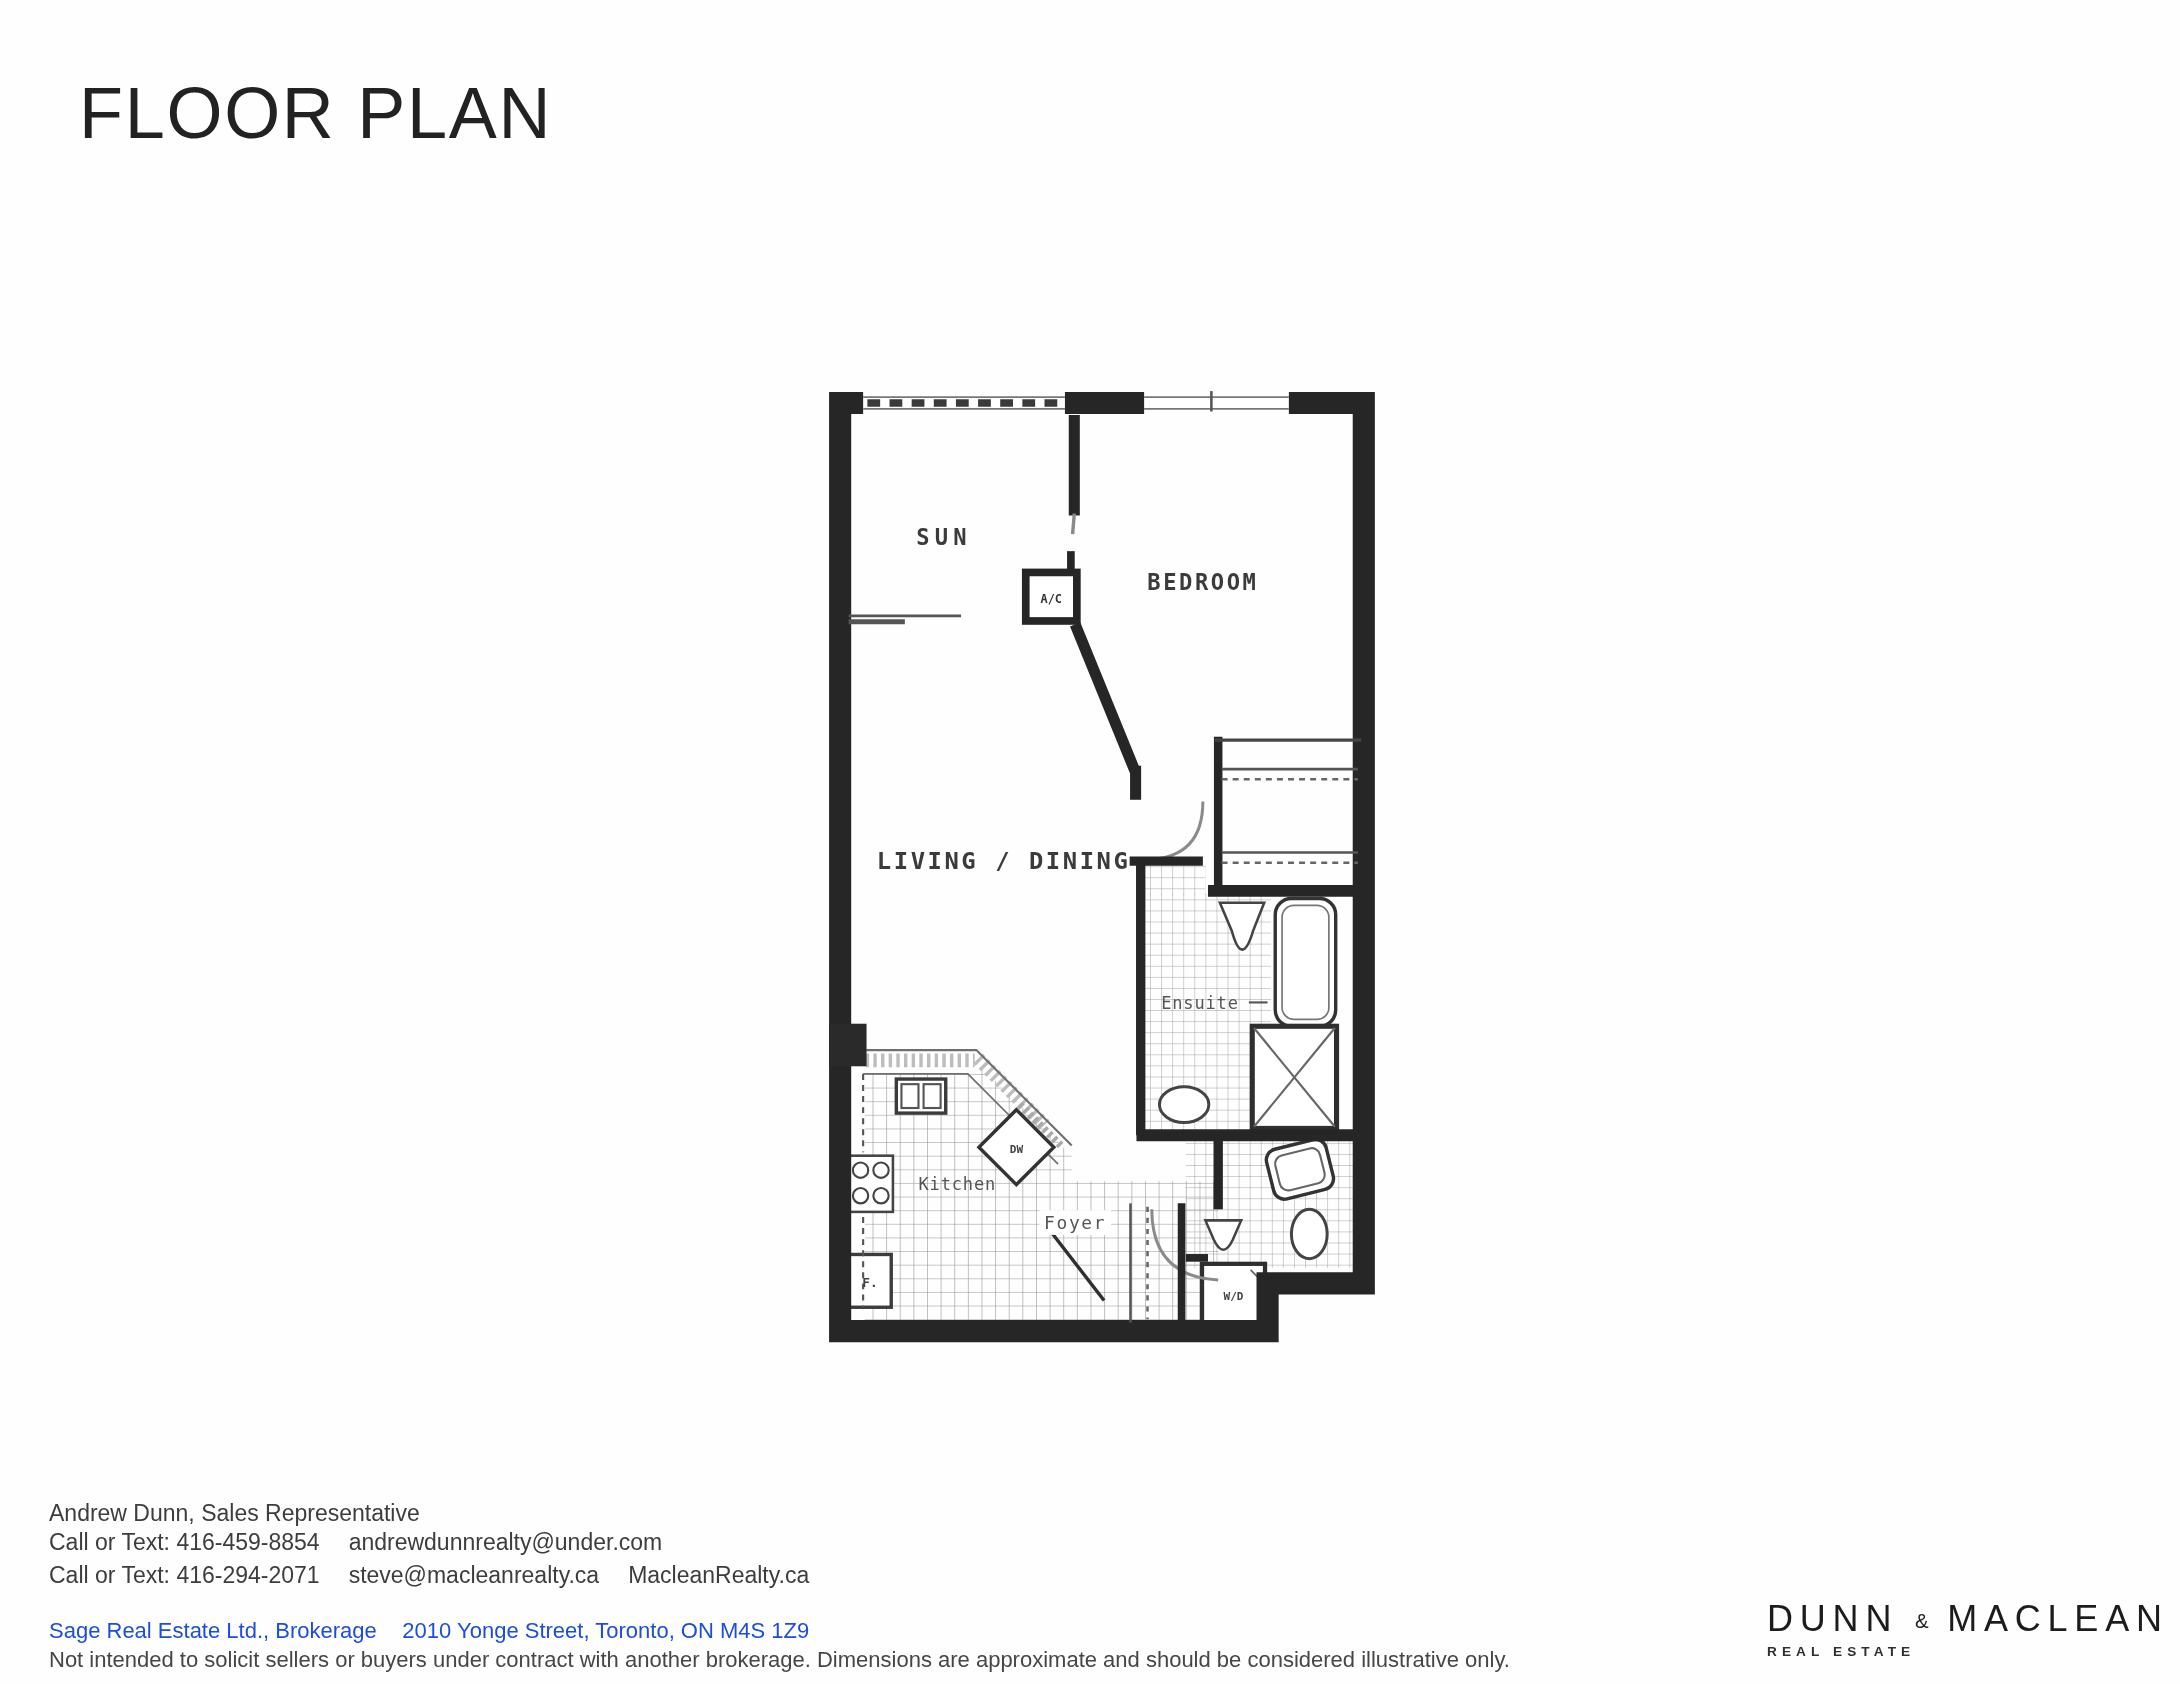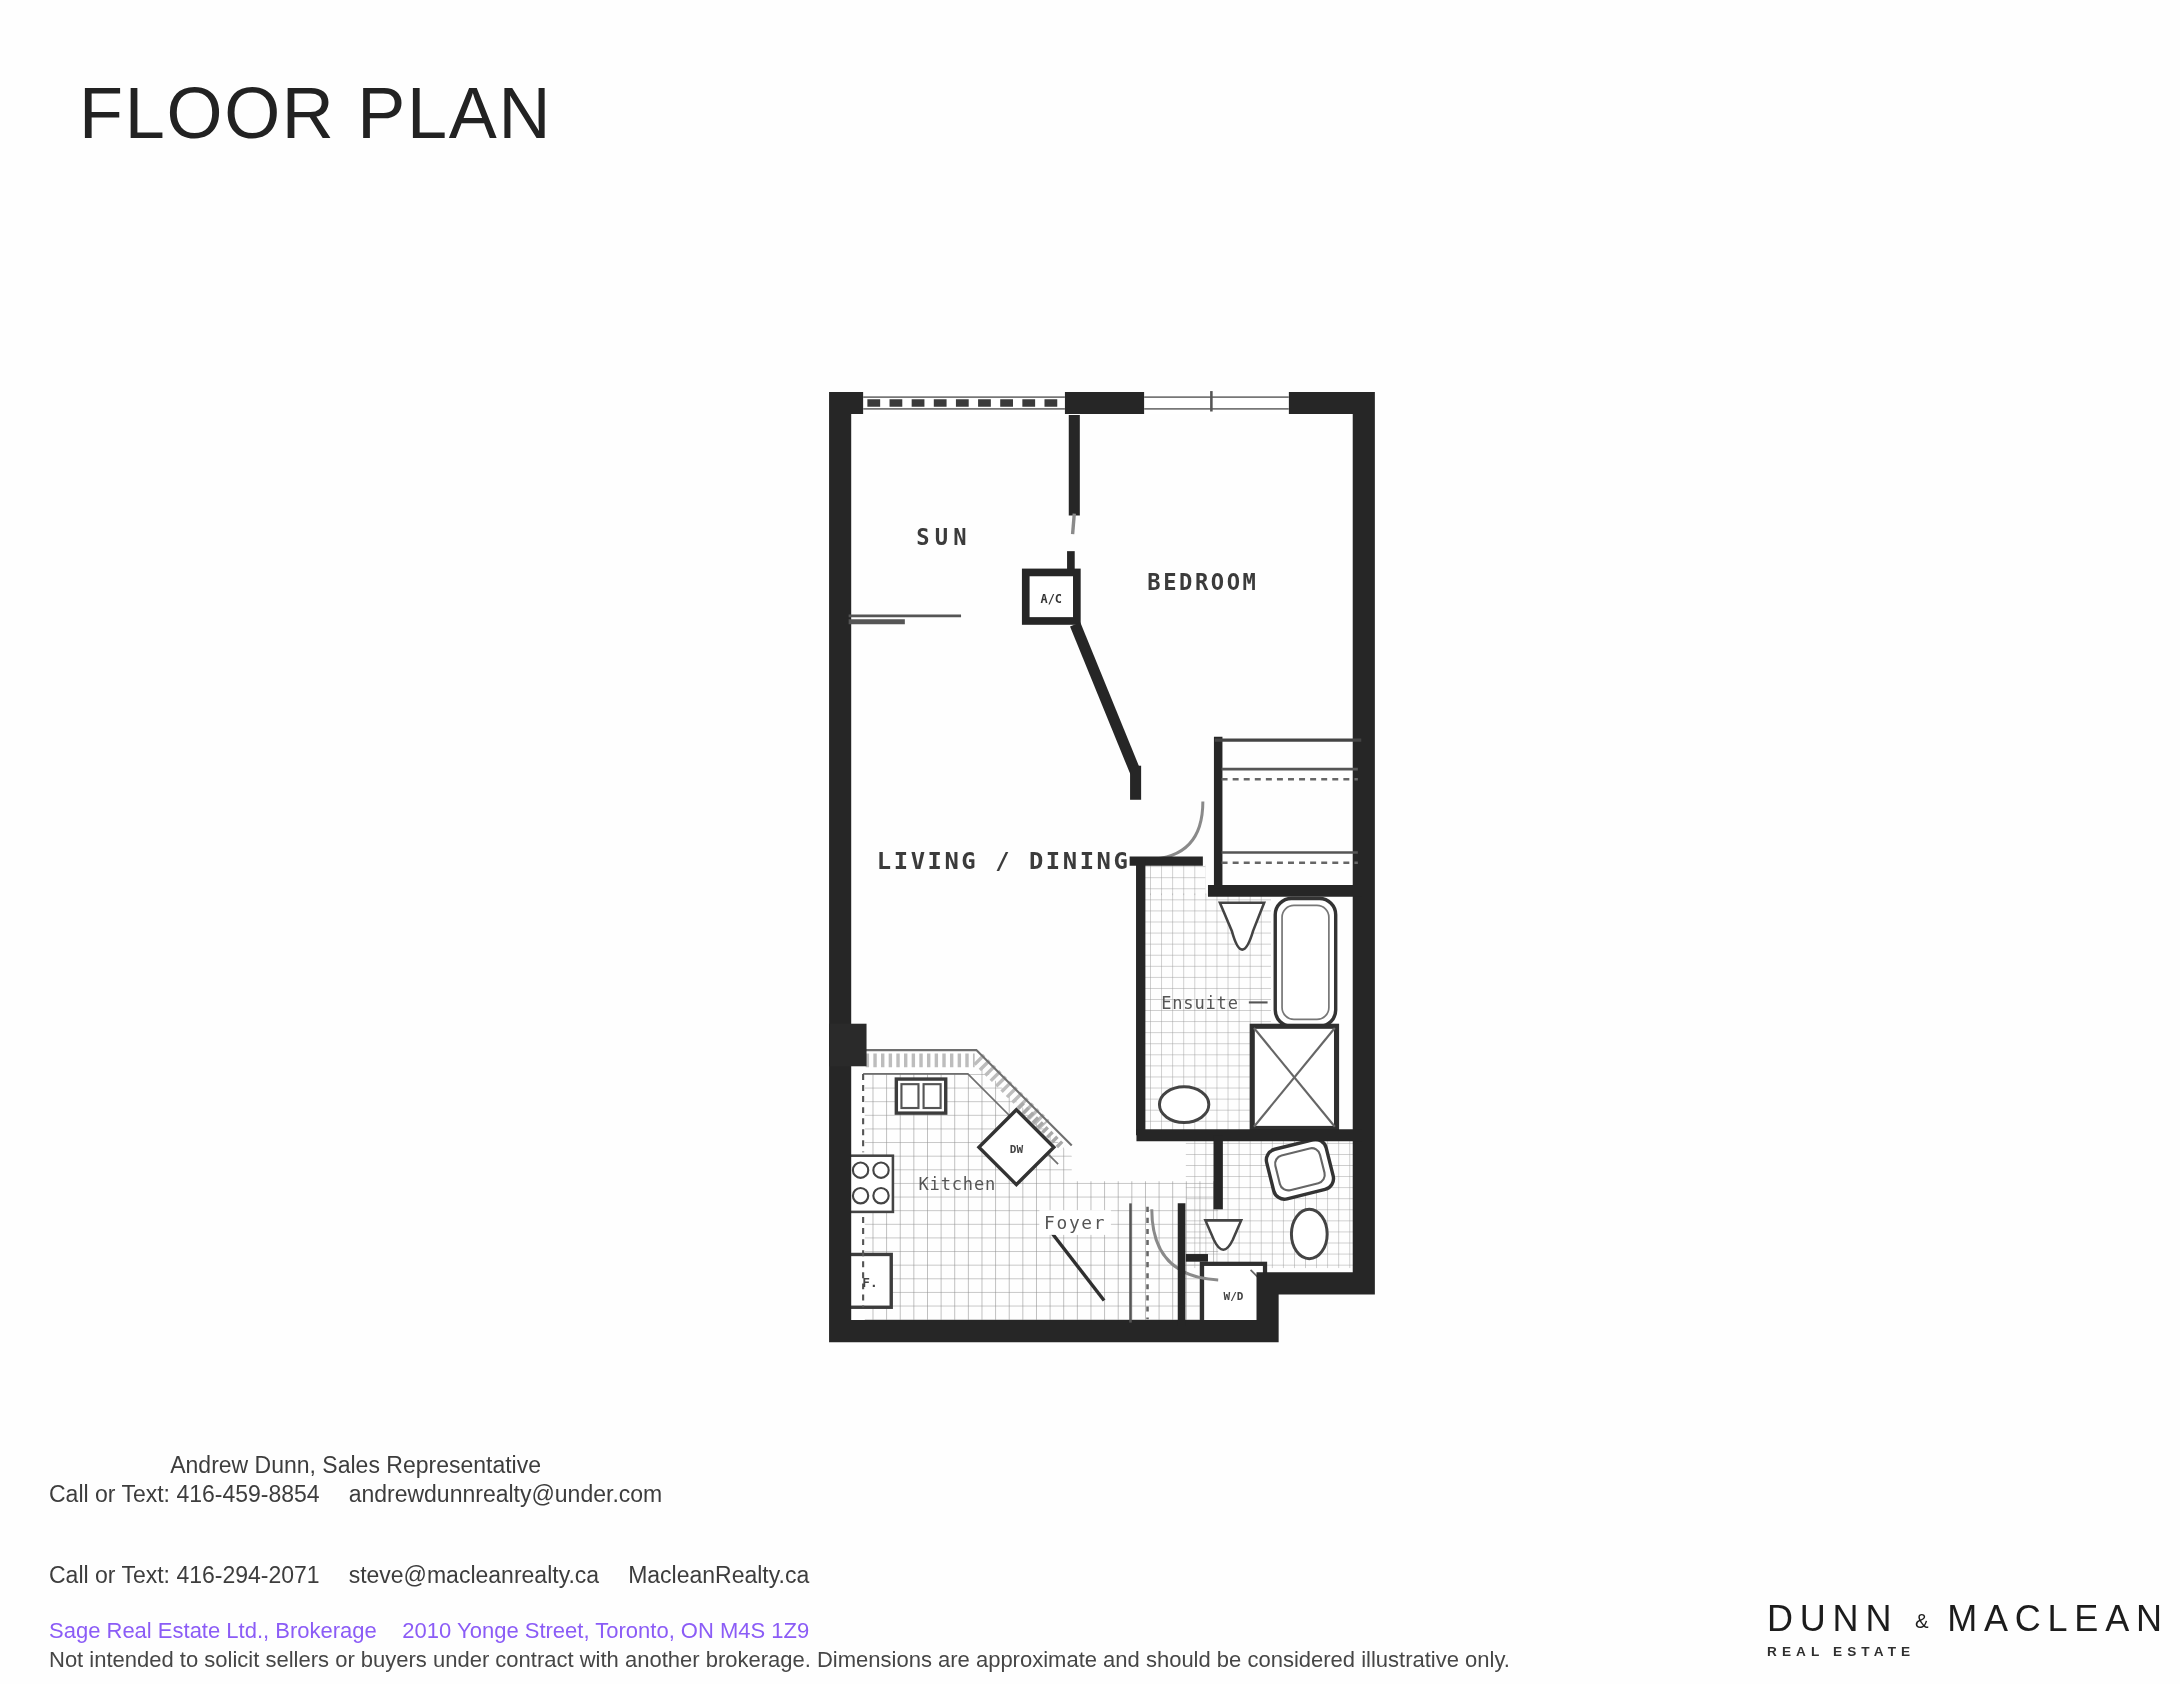--- a/index.html
+++ b/index.html
@@ -4,21 +4,21 @@
 <style>
   html,body{margin:0;padding:0;background:#ffffff;}
   #page{position:relative;width:2181px;height:1685px;background:#fefefe;overflow:hidden;
         font-family:"Liberation Sans",sans-serif;color:#3d3d3d;}
   .title{position:absolute;left:79px;top:72px;font-size:72px;font-weight:300;
          letter-spacing:1.7px;color:#222;}
   .subtitle{position:absolute;left:82px;top:173px;font-size:35px;font-weight:300;
             letter-spacing:0.4px;color:#2e2e2e;}
   .agent{position:absolute;left:49px;font-size:23px;line-height:29px;color:#3d3d3d;}
   .row{display:flex;gap:29px;}
-  .brokerage{position:absolute;left:49px;top:1618px;font-size:22px;color:#8b5cf6;
+  .brokerage{position:absolute;left:49px;top:1618px;font-size:22px;color:#1d4ed8;
              display:flex;gap:25.6px;}
   .disclaimer{position:absolute;left:49px;top:1647px;font-size:22px;color:#464646;}
   .logo{position:absolute;left:1767px;top:1598px;width:375px;text-align:left;color:#1c1c1c;}
   .logo-main{font-size:36px;letter-spacing:6.8px;font-weight:500;white-space:nowrap;}
   .logo-amp{font-size:20.4px;vertical-align:3.4px;letter-spacing:1.7px;}
   .logo-tag{font-size:13.6px;letter-spacing:5.1px;color:#2f2f2f;margin-top:4.3px;font-weight:bold;}
   svg text{font-family:"DejaVu Sans Mono","Liberation Mono",monospace;}
   .rmlabel{font-weight:bold;fill:#3b3b3b;}
   .smlabel{fill:#555;}
 </style>
@@ -147,21 +147,21 @@
       <text x="403" y="740" font-size="20" letter-spacing="1" class="smlabel">Ensuite</text>
       <text x="233" y="909" font-size="13" text-anchor="middle" fill="#444" font-weight="bold">DW</text>
       <text x="118" y="952" font-size="20" letter-spacing="1" class="smlabel">Kitchen</text>
       <rect x="260" y="976" width="84" height="29" fill="#ffffff"></rect>
       <text x="302" y="998" font-size="21" letter-spacing="2" text-anchor="middle" class="smlabel">Foyer</text>
       <text x="61" y="1066" font-size="15" text-anchor="middle" fill="#444" font-weight="bold">F.</text>
       <text x="488" y="1081" font-size="13" text-anchor="middle" fill="#444" font-weight="bold">W/D</text>
     </g>
   </svg>
 
-  <div class="agent" style="top:1451px;text-align:center;">
+  <div class="agent" style="top:1499px;">
     <div>Andrew Dunn, Sales Representative</div>
     <div class="row">
       <span>Call or Text: 416-459-8854</span>
       <span>andrewdunnrealty@under.com</span>
     </div>
   </div>
 
   <div class="agent" style="top:1561px;">
     <div class="row">
       <span>Call or Text: 416-294-2071</span>

